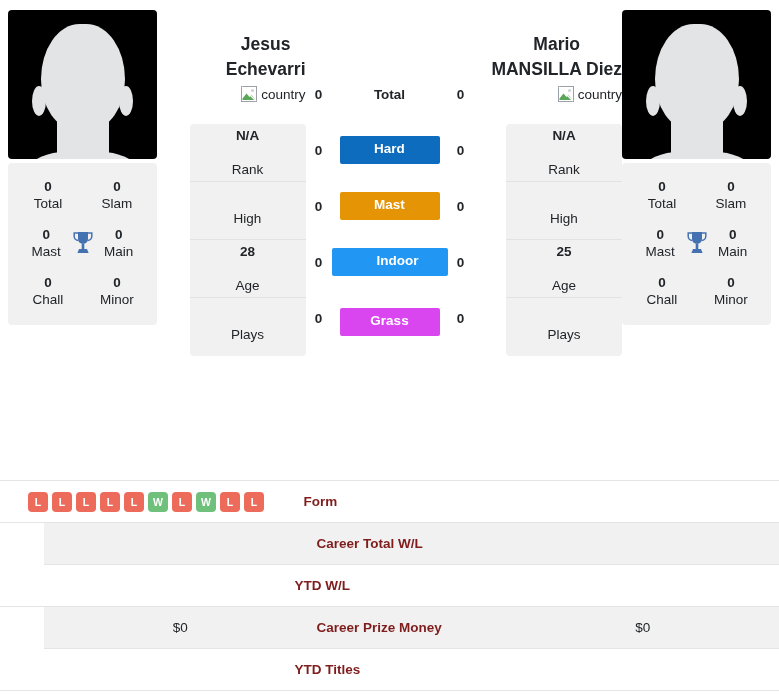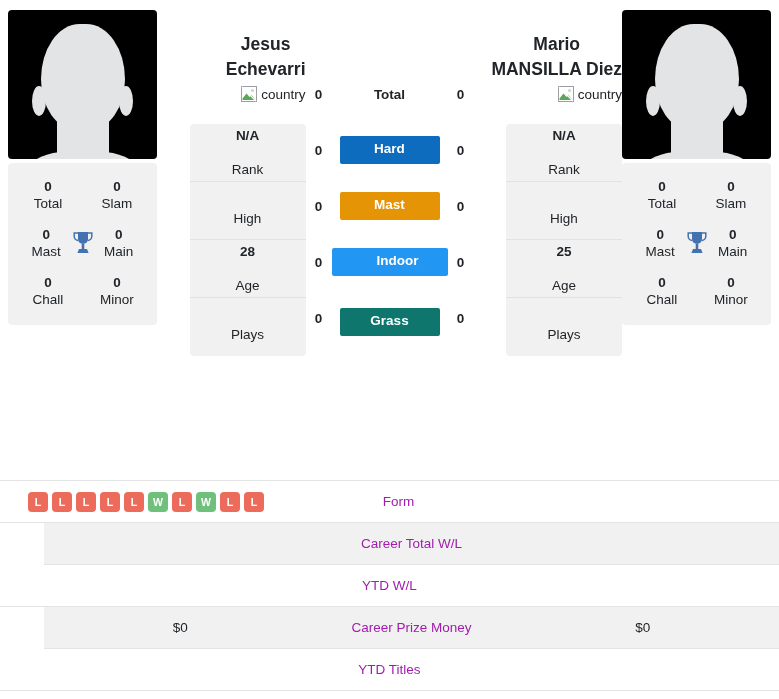--- a/index.html
+++ b/index.html
@@ -246,24 +246,24 @@
     padding: 0 10px;
     box-sizing: border-box;
   }
   .cmp-left.form-cell {
     text-align: left;
     padding-left: 28px;
   }
   .cmp-mid {
     flex: 0 0 190px;
     width: 190px;
-    text-align: center;
-    font-size: 13.5px;
-    font-weight: normal;
-    color: #a21caf;
+    text-align: left;
+    font-size: 13.5px;
+    font-weight: bold;
+    color: #7f1d1d;
   }
   .form-badges {
     display: flex;
     gap: 4px;
   }
   .form-badge {
     width: 20px;
     height: 20px;
     line-height: 20px;
     text-align: center;
@@ -386,21 +386,21 @@
           <div class="surface-badge" style="background: rgb(229, 148, 6);">Mast</div>
           <div class="surface-num">0</div>
         </div>
         <div class="surface-row">
           <div class="surface-num">0</div>
           <div class="surface-badge" style="background: rgb(33, 150, 243); padding-left: 16px;">Indoor</div>
           <div class="surface-num">0</div>
         </div>
         <div class="surface-row">
           <div class="surface-num">0</div>
-          <div class="surface-badge" style="background: #0f766e; margin-top: 8px;">Grass</div>
+          <div class="surface-badge" style="background: #d946ef; margin-top: 8px;">Grass</div>
           <div class="surface-num">0</div>
         </div>
       </div>
 
     <div class="name-col">
       <div class="player-name">
         <span>Mario</span><br>
         <span>MANSILLA Diez</span>
       </div>
       <div class="country-img">

